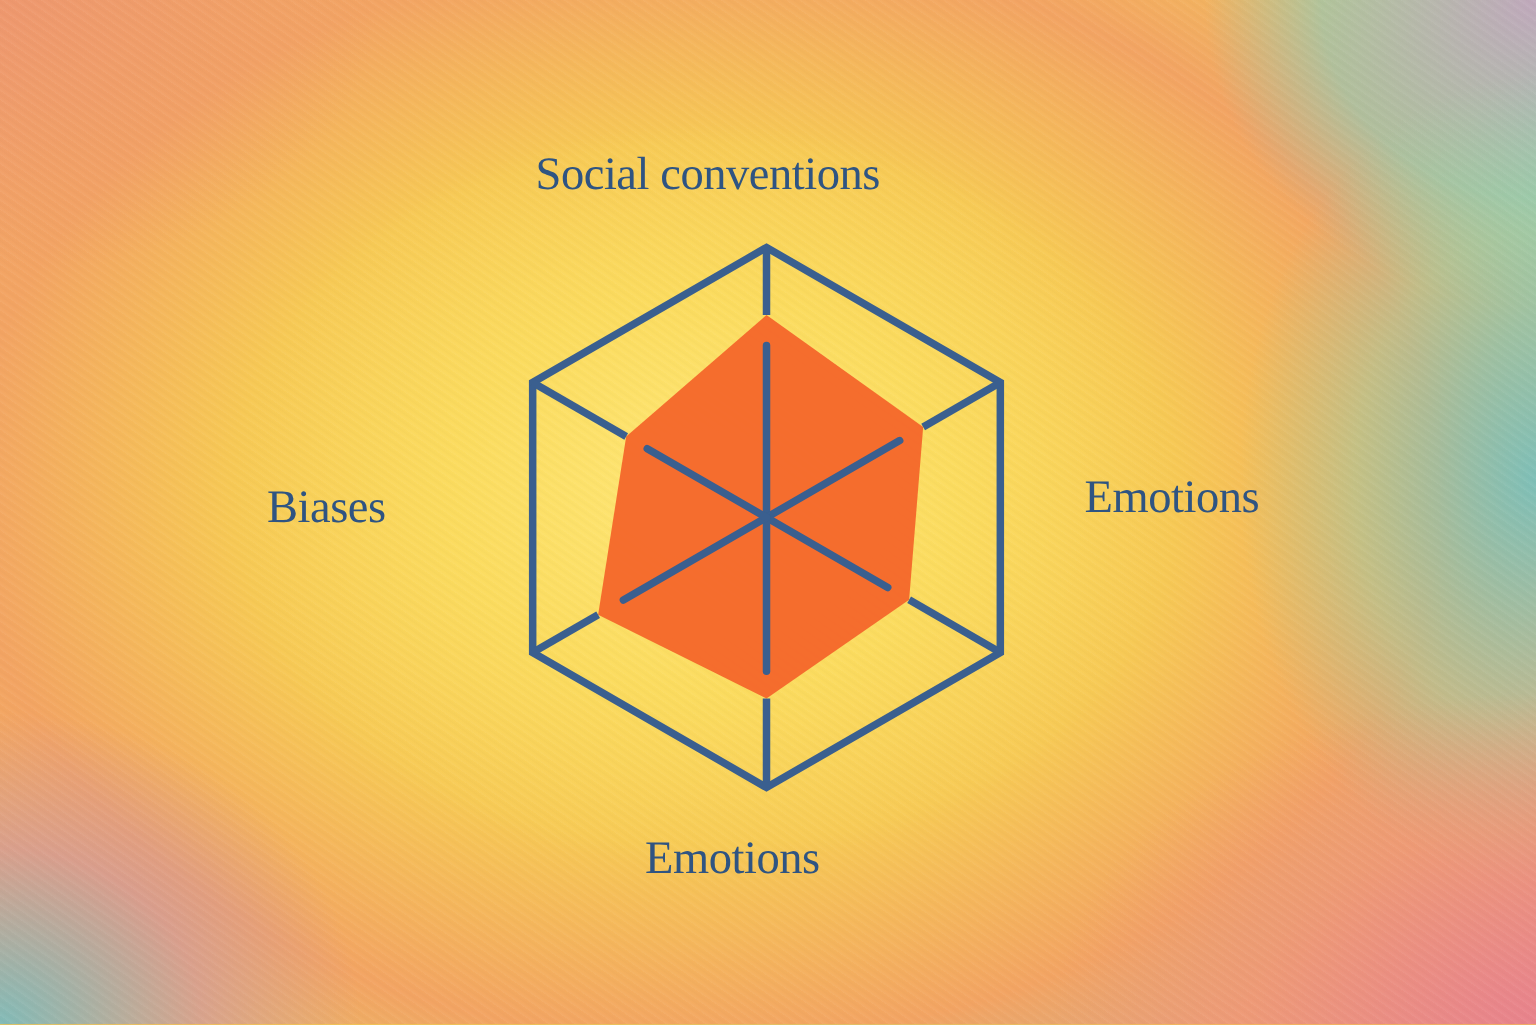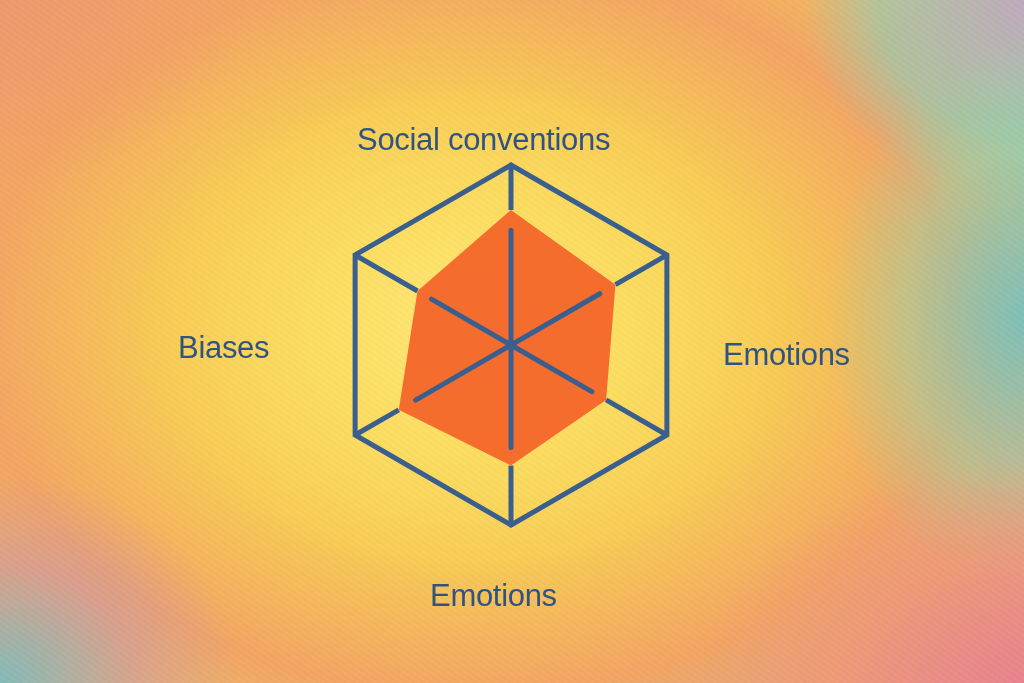--- a/index.html
+++ b/index.html
@@ -53,30 +53,29 @@
         repeating-linear-gradient(35deg, rgba(255,255,255,0.5) 0px, rgba(255,255,255,0) 2px, rgba(0,0,0,0.15) 3px, rgba(0,0,0,0) 5px);
     }
     svg.chart {
       position: absolute;
       left: 0; top: 0;
       width: 1024px; height: 683px;
     }
     .label {
       position: absolute;
       color: #2f5482;
-      font-family: Liberation Sans, sans-serif;
+      font-family: Liberation Serif, serif;
       font-weight: 500;
       font-size: 31px;
       letter-spacing: -0.3px;
       white-space: nowrap;
       line-height: 1;
-      margin-top: 24px;
     }
     .label-top    { left: 357px; top: 100px; }
-    .label-left   { left: 178px; top: 308px; }
+    .label-left   { left: 178px; top: 322px; }
     .label-right  { left: 723px; top: 315px; }
     .label-bottom { left: 430px; top: 556px; }
   </style>
 </head>
 <body>
 
 <div class="bg"></div>
 <div class="bg-tl"></div>
 <div class="bg-bl"></div>
 <div class="bg-tr"></div>

